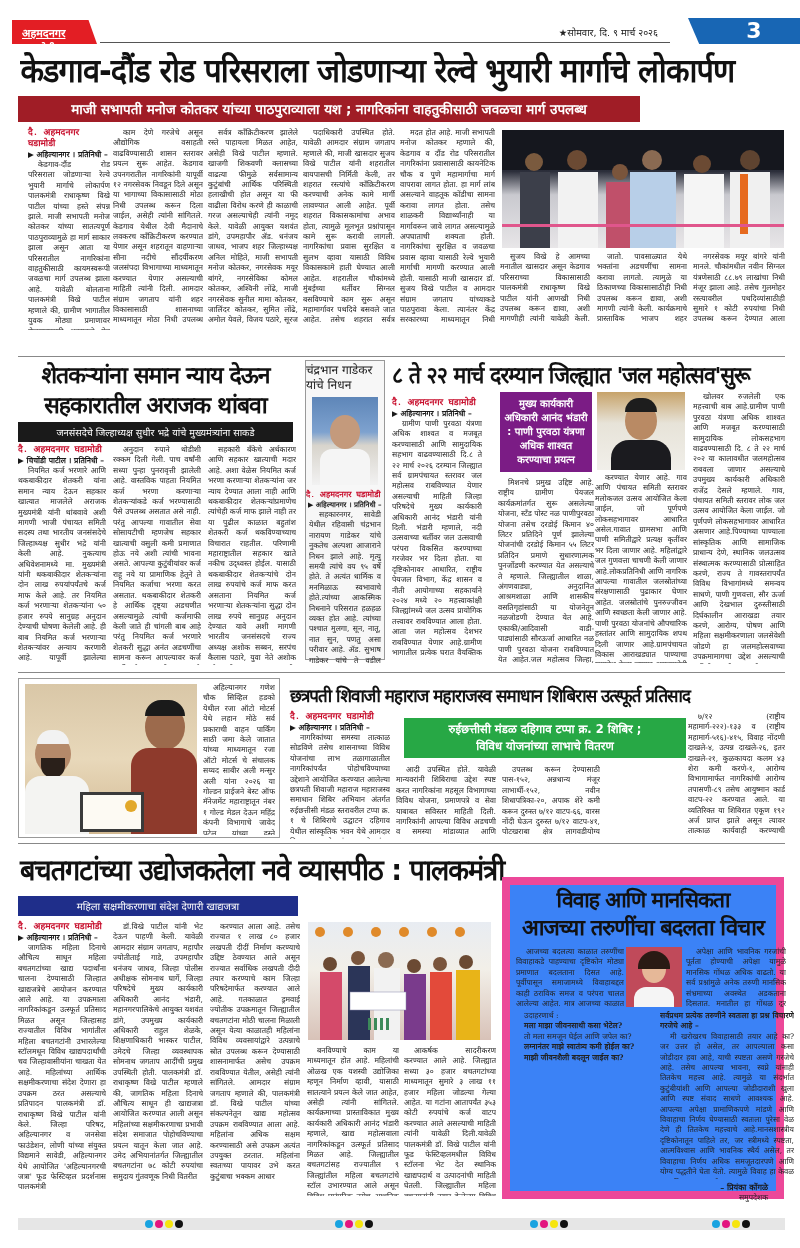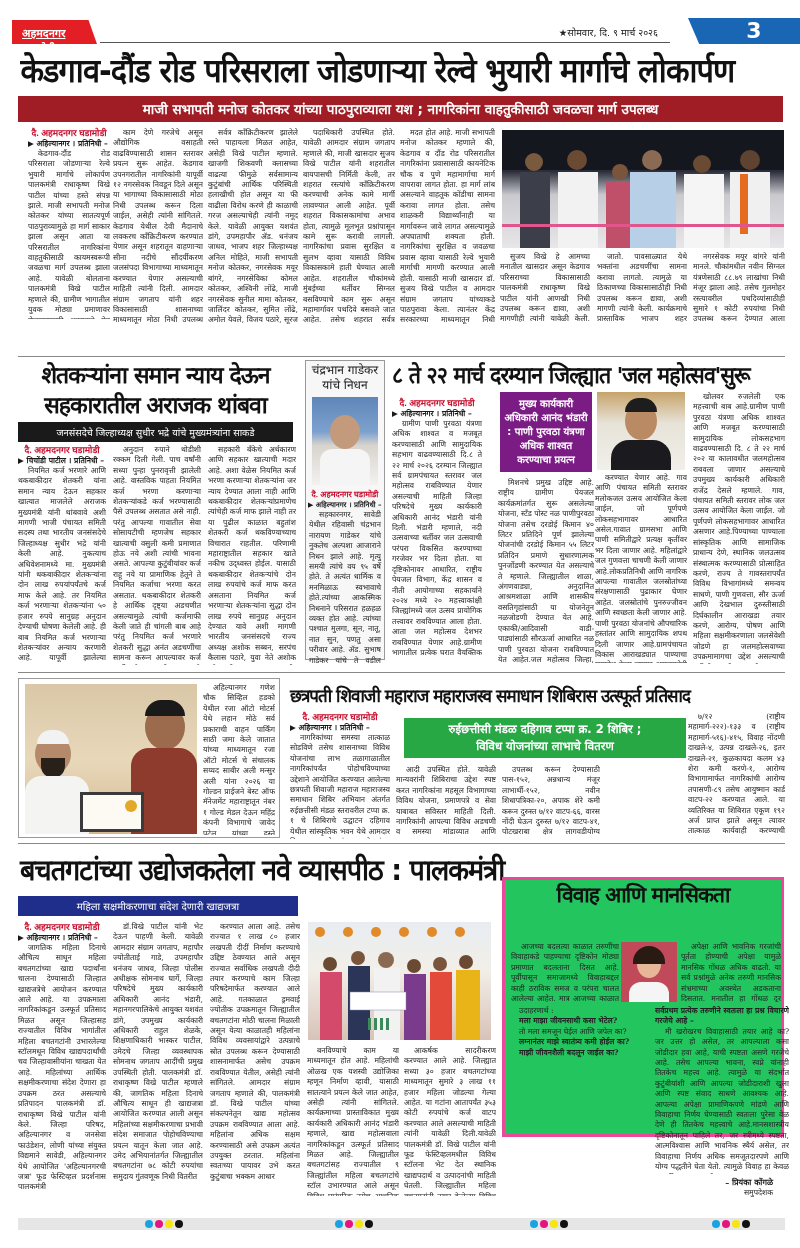--- a/index.html
+++ b/index.html
@@ -1,21 +1,21 @@
 <!DOCTYPE html>
 <html><head>
 <meta charset="utf-8">
 <style>
 *{box-sizing:border-box;margin:0;padding:0}
 html,body{width:800px;height:1248px;background:#fff;overflow:hidden}
 body{font-family:"DejaVu Sans","Liberation Sans",sans-serif;color:#1a1a1a;position:relative}
 .abs{position:absolute}
 .col{font-size:7.6px;line-height:10.4px;text-align:justify;color:#222;overflow:hidden;font-family:"DejaVu Serif",serif}
 .col p{text-indent:10px}
-.byline{color:#c8102e;font-weight:bold;font-size:9px;line-height:11px;text-align:center;font-family:Liberation Sans, sans-serif}
+.byline{color:#c8102e;font-weight:bold;font-size:9px;line-height:11px;font-family:Liberation Mono, monospace}
 .dateline{font-size:7.6px;font-weight:bold;line-height:10px}
 .hline{position:absolute;height:1px;background:#888}
 .img{position:absolute;overflow:hidden}
 .mast{left:12px;top:20px;width:85px;height:24px;background:#e31e24;clip-path:polygon(0 0,90% 0,100% 100%,0 100%)}
 .mast span{display:block;color:#fff;font-weight:bold;font-size:11px;text-decoration:underline;padding:5px 0 0 10px;font-family:"DejaVu Sans",sans-serif}
 .topline{left:100px;top:42px;width:570px;height:1px;background:#555}
 .date{right:142px;top:26px;font-size:9.5px;color:#222}
 .pageno{left:688px;top:18px;width:112px;height:26px;background:#1866b4;clip-path:polygon(0 0,100% 0,100% 100%,10% 100%);color:#fff;font-weight:bold;font-size:22px;text-align:center;line-height:26px;padding-left:20px}
 .h1{font-weight:900;font-family:"DejaVu Sans",sans-serif;color:#111;white-space:nowrap;letter-spacing:-1px}
 .band{display:flex;align-items:center;justify-content:center;color:#fff;font-weight:bold;font-family:"DejaVu Sans",sans-serif;white-space:nowrap}
@@ -26,21 +26,21 @@
 <body>
 
 <div class="abs mast">
     <span>अहमदनगर घडामोडी</span>
   </div>
 <div class="abs topline"></div>
 <div class="abs date">★सोमवार, दि. ९ मार्च २०२६</div>
 <div class="abs pageno">3</div>
 
 <div class="abs h1" style="left:10px;top:50px;width:790px;font-size:33px;line-height:42px;text-align:center;transform:scaleX(0.93);transform-origin:left">केडगाव-दौंड रोड परिसराला जोडणाऱ्या रेल्वे भुयारी मार्गाचे लोकार्पण</div>
-<div class="abs band" style="left:18px;top:96px;width:765px;height:26px;background:#a01d26;font-size:13.5px">माजी सभापती मनोज कोतकर यांच्या पाठपुराव्याला यश ; नागरिकांना वाहतुकीसाठी जवळचा मार्ग उपलब्ध</div>
+<div class="abs band" style="left:18px;top:96px;width:622px;height:26px;background:#a01d26;font-size:13.5px">माजी सभापती मनोज कोतकर यांच्या पाठपुराव्याला यश ; नागरिकांना वाहतुकीसाठी जवळचा मार्ग उपलब्ध</div>
 
 <div class="abs" style="left:28px;top:128px;width:82px">
   <div class="byline">दै. अहमदनगर घडामोडी</div>
   <div class="dateline">▶ अहिल्यानगर । प्रतिनिधी –</div>
   <div class="col" style="height:170px">
       <p>केडगाव-दौंड रोड परिसराला जोडणाऱ्या रेल्वे भुयारी मार्गाचे लोकार्पण पालकमंत्री राधाकृष्ण विखे पाटील यांच्या हस्ते संपन्न झाले. माजी सभापती मनोज कोतकर यांच्या सातत्यपूर्ण पाठपुराव्यामुळे हा मार्ग साकार झाला असून आता या परिसरातील नागरिकांना वाहतुकीसाठी कायमस्वरूपी जवळचा मार्ग उपलब्ध झाला आहे. यावेळी बोलताना पालकमंत्री विखे पाटील म्हणाले की, ग्रामीण भागातील युवक मोठ्या प्रमाणावर रोजगारासाठी शहराकडे येत आहेत. त्यामुळे वाढत्या शहरीकरणाबरोबरच रोजगाराचा प्रश्न निर्माण होत आहे. शहरांमध्ये झोपडपट्ट्या निर्माण होऊ नयेत यासाठी युवकांच्या हाताला</p>
     </div>
 </div>
 <div class="abs col" style="left:113px;top:128px;width:90px;height:196px">
     <p>काम देणे गरजेचे असून औद्योगिक वसाहती वाढविण्यासाठी शासन स्तरावर प्रयत्न सुरू आहेत. केडगाव उपनगरातील नागरिकांनी यापूर्वी १२ नगरसेवक निवडून दिले असून या भागाच्या विकासासाठी मोठा निधी उपलब्ध करून दिला जाईल, असेही त्यांनी सांगितले. केडगाव येथील देवी मैदानाचे लवकरच काँक्रिटीकरण करण्यात येणार असून शहरातून वाहणाऱ्या सीना नदीचे सौंदर्यीकरण जलसंपदा विभागाच्या माध्यमातून करण्यात येणार असल्याची माहिती त्यांनी दिली. आमदार संग्राम जगताप यांनी शहर विकासासाठी शासनाच्या माध्यमातून मोठा निधी उपलब्ध करून दिल्यामुळे शहरात रस्त्यांचे जाळे उभे राहिले आहे. अनेक वर्षांनंतर केडगावमध्ये येताना</p>
@@ -98,21 +98,21 @@
     </div>
 </div>
 <div class="abs col" style="left:113px;top:445px;width:88px;height:220px">
     <p>अनुदान रुपाने थोडीशी रक्कम दिली गेली. पाच वर्षांनी सध्या पुन्हा पुनरावृत्ती झालेली आहे. वास्तविक पाहता नियमित कर्ज भरणा करणाऱ्या शेतकऱ्यांकडे कर्ज भरण्यासाठी पैसे उपलब्ध असतात असे नाही. परंतु आपल्या गावातील सेवा सोसायटीची म्हणजेच सहकार खात्याची वसुली कमी प्रमाणात होऊ नये अशी त्यांची भावना असते. आपल्या कुटुंबीयांवर कर्ज राहू नये या प्रामाणिक हेतूने ते नियमित कर्जाचा भरणा करत असतात. थकबाकीदार शेतकरी हे आर्थिक दृष्ट्या अडचणीत असल्यामुळे त्यांची कर्जमाफी केली जाते ही चांगली बाब आहे परंतु नियमित कर्ज भरणारे शेतकरी सुद्धा अनंत अडचणींचा सामना करून आपल्यावर कर्ज बाकी ठेवत नाहीत. त्यामुळे स्वाभिमानाने जगणाऱ्या नियमित कर्ज भरणाऱ्या शेतकऱ्यांच्या जीवावरच विविध कार्यकारी सेवा सोसायटी, जिल्हा</p>
   </div>
 <div class="abs col" style="left:208px;top:445px;width:88px;height:220px">
     <p>सहकारी बँकेचे अर्थकारण आणि सहकार खात्याची मदार आहे. अशा वेळेस नियमित कर्ज भरणा करणाऱ्या शेतकऱ्यांना जर न्याय देण्यात आला नाही आणि थकबाकीदार शेतकऱ्यांप्रमाणेच त्यांचेही कर्ज माफ झाले नाही तर या पुढील काळात बहुतांश शेतकरी कर्ज थकविण्याच्याच विचारात राहतील. परिणामी महाराष्ट्रातील सहकार खाते नकीच उद्ध्वस्त होईल. यासाठी थकबाकीदार शेतकऱ्यांचे दोन लाख रुपयांचे कर्ज माफ करत असताना नियमित कर्ज भरणाऱ्या शेतकऱ्यांना सुद्धा दोन लाख रुपये सानुग्रह अनुदान देण्यात यावे अशी मागणी भारतीय जनसंसदचे राज्य अध्यक्ष अशोक सब्बन, सरपंच कैलास पठारे, युवा नेते अशोक ढगे, वीर बहादूर प्रजापती, सुनील टाक, परदेशी, पोपटराव साठे, ईस शेख व जिल्हाध्यक्ष सुधीर भद्रे यांनी केली आहे.</p>
   </div>
 
 <div class="abs" style="left:305px;top:360px;width:80px;height:300px;border:1px solid #999;background:#f7f7f7">
-  <div style="text-align:center;font-size:12px;line-height:15px;padding-top:2px;font-family:'DejaVu Serif',serif">
+  <div style="text-align:left;font-size:12px;line-height:15px;padding-top:2px;font-family:'DejaVu Serif',serif">
     <div>चंद्रभान गाडेकर</div>
     <div>यांचे निधन</div>
   </div>
   <div style="margin:4px 6px;width:66px;height:88px;background:linear-gradient(180deg,#5e86b8 0%,#7ea2cf 40%,#d8d4cc 55%,#f2f2f2 100%);position:relative">
     <div style="position:absolute;left:18px;top:18px;width:30px;height:34px;border-radius:50%;background:#c49a7c"></div>
     <div style="position:absolute;left:8px;top:52px;width:50px;height:36px;background:#f5f5f5;border-radius:12px 12px 0 0"></div>
   </div>
   <div class="byline" style="font-size:8px">दै. अहमदनगर घडामोडी</div>
   <div class="dateline" style="font-size:7px;padding-left:2px">▶ अहिल्यानगर । प्रतिनिधी –</div>
   <div class="col" style="padding:0 3px;height:156px">
@@ -234,22 +234,23 @@
       </g>
   </svg>
 </div>
 <div class="abs col" style="left:307px;top:1046px;width:92px;height:150px">
     <p>बनविण्याचे काम या माध्यमातून होत आहे. महिलांची ओळख एक यशस्वी उद्योजिका म्हणून निर्माण व्हावी, यासाठी सातत्याने प्रयत्न केले जात आहेत, असेही त्यांनी सांगितले. कार्यक्रमाच्या प्रास्ताविकात मुख्य कार्यकारी अधिकारी आनंद भंडारी म्हणाले, खाद्य महोत्सवाला नागरिकांकडून उत्स्फूर्त प्रतिसाद मिळत आहे. जिल्ह्यातील बचतगटांसह राज्यातील ९ जिल्ह्यांतील महिला बचतगटांचे स्टॉल उभारण्यात आले असून विविध पारंपरिक तसेच आधुनिक खाद्यपदार्थांचे</p>
   </div>
 <div class="abs col" style="left:404px;top:1046px;width:92px;height:150px">
     <p>आकर्षक सादरीकरण करण्यात आले आहे. जिल्ह्यात सध्या ३० हजार बचतगटांच्या माध्यमातून सुमारे ३ लाख ११ हजार महिला जोडल्या गेल्या आहेत. या गटांना आतापर्यंत ३५३ कोटी रुपयांचे कर्ज वाटप करण्यात आले असल्याची माहिती त्यांनी यावेळी दिली.यावेळी पालकमंत्री डॉ. विखे पाटील यांनी फूड फेस्टिव्हलमधील विविध स्टॉलना भेट देत स्थानिक खाद्यपदार्थ व उत्पादनांची माहिती घेतली. जिल्ह्यातील महिला बचतगटांनी तयार केलेल्या विविध खाद्यपदार्थ व उत्पादनांचे त्यांनी कौतुक केले.</p>
   </div>
 
-<div class="abs" style="left:502px;top:877px;width:282px;height:260px;background:#22c55e;border:3px solid #ec4899">
+<div class="abs" style="left:502px;top:877px;width:282px;height:322px;background:#3b82f6;border:8px solid #ec4899">
   <div class="h1" style="text-align:center;font-size:21px;line-height:26px;padding-top:2px;font-family:'DejaVu Serif',serif">विवाह आणि मानसिकता</div>
+  <div class="h1" style="text-align:center;font-size:22px;line-height:30px">आजच्या तरुणींचा बदलता विचार</div>
   <div class="col" style="position:absolute;left:6px;top:62px;width:108px;height:62px">
       <p>आजच्या बदलत्या काळात तरुणींचा विवाहाकडे पाहण्याचा दृष्टिकोन मोठ्या प्रमाणात बदलताना दिसत आहे. पूर्वीपासून समाजामध्ये विवाहाबद्दल काही ठराविक समज व परंपरा चालत आलेल्या आहेत. मात्र आजच्या काळात शिक्षण, करिअर आणि स्वावलंबन वाढल्यामुळे तरुणींच्या विचारांमध्येही बदल होताना दिसतो. तरिदेखील अनेक ठिकाणी अजूनही मुलीचे योग्य वयातच लग्न झाले पाहिजे अशी मानसिकता समाजात आढळते. या पारंपरिक विचारसरणीमुळे अनेक वेळा मुलींचे करिअर, स्वप्ने आणि स्वावलंबन यांचा योग्य ताळमेळ बसत नाही. त्यामुळे त्यांच्या मनात मानसिक ताण आणि गोंधळ निर्माण होऊ लागतो. सोबतच जीवनसाथी निवडण्याबाबतही अनेक प्रश्न आणि भीती त्यांच्या मनात निर्माण होत असतात.</p>
     </div>
   <div class="img" style="left:116px;top:62px;width:56px;height:60px;background:#c04a5a">
     <div style="position:absolute;left:16px;top:8px;width:24px;height:28px;border-radius:50%;background:#e6b898"></div>
     <div style="position:absolute;left:12px;top:4px;width:32px;height:18px;border-radius:16px 16px 0 0;background:#2a1a14"></div>
     <div style="position:absolute;left:8px;top:40px;width:40px;height:20px;background:#f5f5f5;border-radius:12px 12px 0 0"></div>
   </div>
   <div class="col" style="position:absolute;left:176px;top:62px;width:100px;height:60px">
       <p>अपेक्षा आणि भावनिक गरजांची पूर्तता होण्याची अपेक्षा यामुळे मानसिक गोंधळ अधिक वाढतो. या सर्व प्रश्नांमुळे अनेक तरुणी मानसिक संभ्रमाच्या अवस्थेत अडकताना दिसतात. मनातील हा गोंधळ दूर करण्यासाठी काही गोष्टी अत्यंत महत्त्वाच्या ठरतात.</p>

